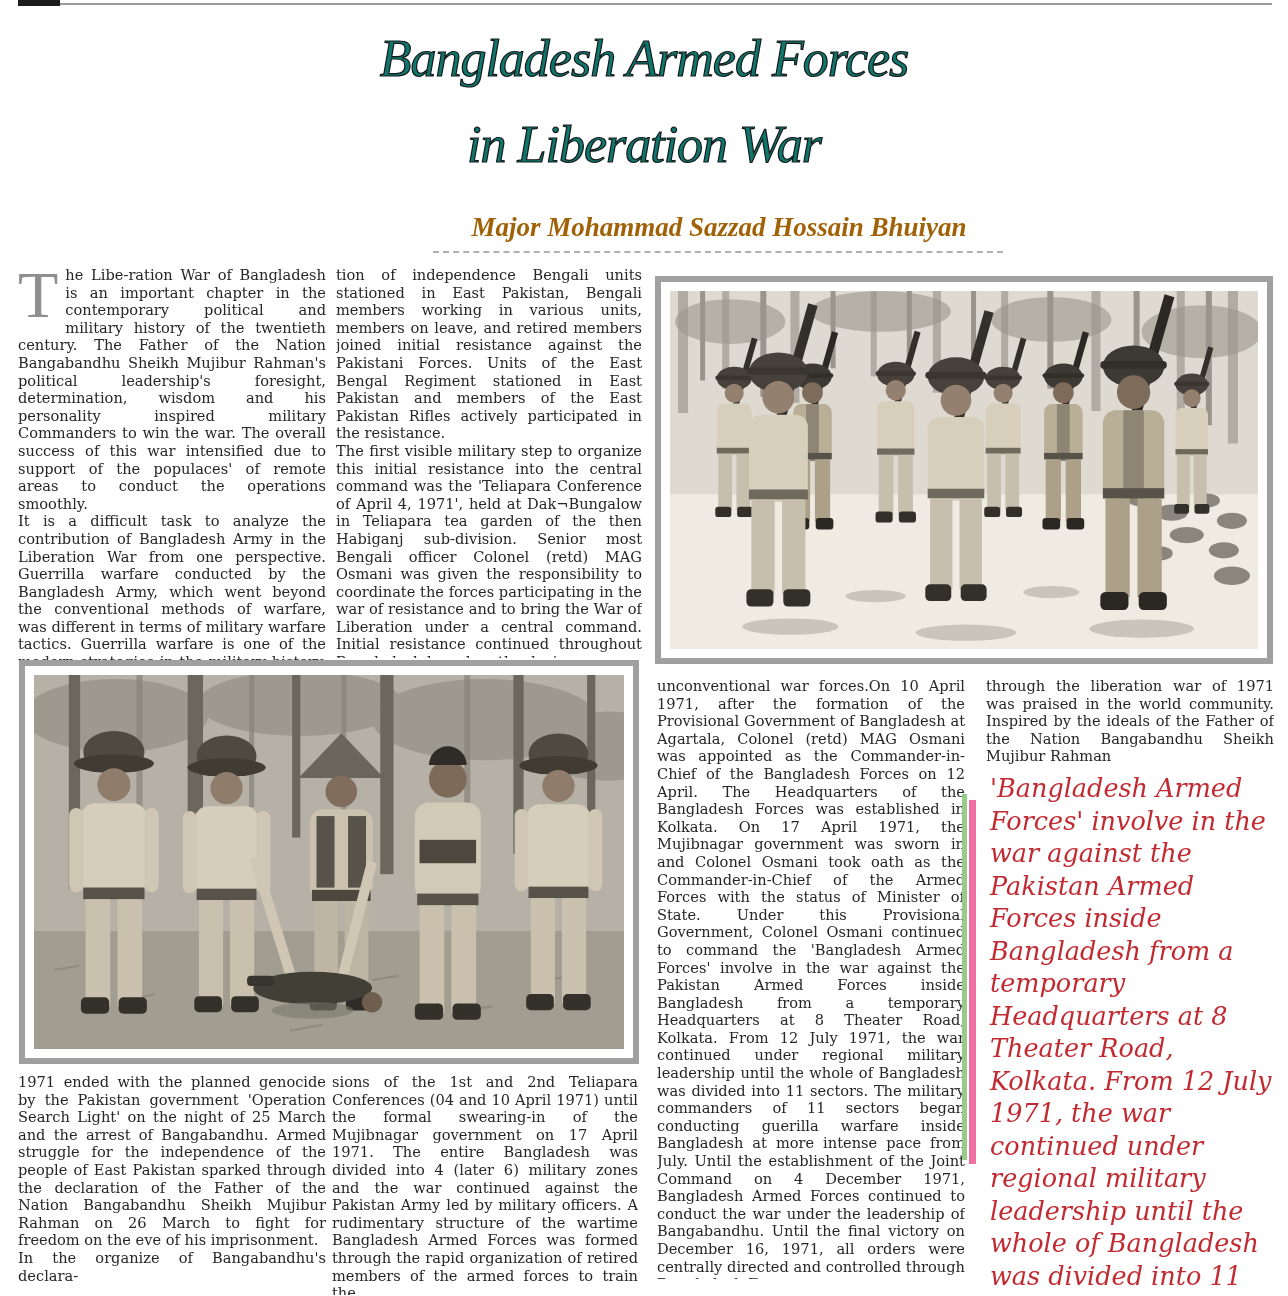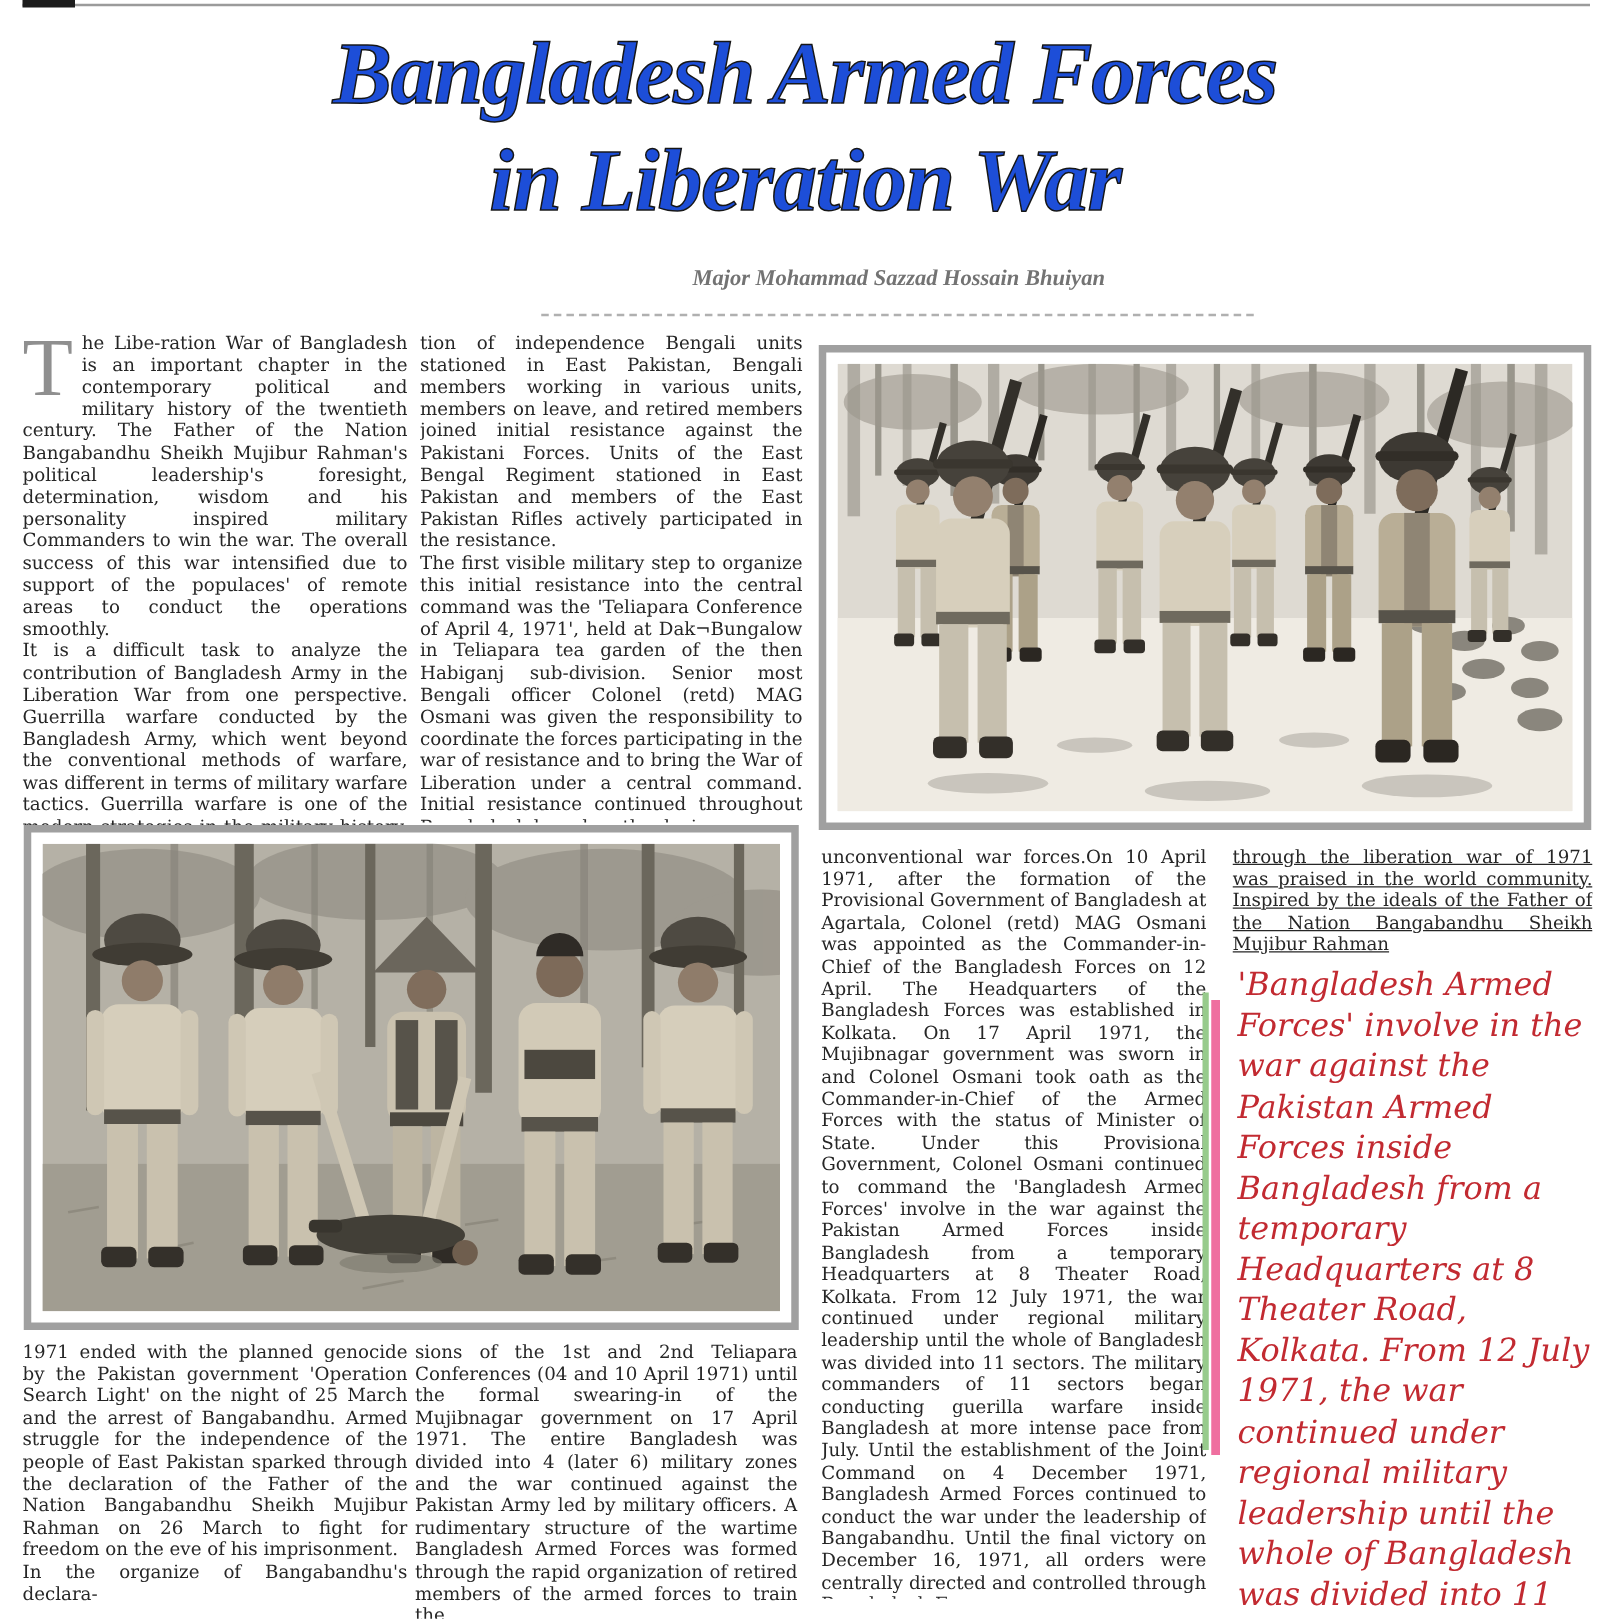--- a/index.html
+++ b/index.html
@@ -3,34 +3,34 @@
 <meta charset="utf-8">
 <style>
   html,body{margin:0;padding:0;background:#ffffff;}
   .page{position:relative;width:1288px;height:1296px;background:#fff;overflow:hidden;
         font-family:"DejaVu Serif",serif;color:#262626;}
   
   .top-rule{position:absolute;left:18px;top:3px;width:1254px;height:2px;background:#9b9b9b;}
   .top-rule-dark{position:absolute;left:18px;top:0;width:42px;height:6px;background:#1c1c1c;}
   
   .title{position:absolute;top:16px;left:0;width:100%;text-align:center;
-         font-family:"Liberation Serif",serif;font-style:italic;font-weight:bold;
-         font-size:71px;line-height:86px;color:#1d4ed8;letter-spacing:-1px;
+         font-family:"Liberation Serif",serif;font-style:italic;font-weight:normal;
+         font-size:52px;line-height:86px;color:#0f766e;letter-spacing:-1px;
          -webkit-text-stroke:1.2px #161616;}
   .byline{position:absolute;top:212px;left:430px;width:578px;text-align:center;
           font-family:"Liberation Serif",serif;font-style:italic;font-weight:bold;
-          font-size:18px;color:#737373;}
+          font-size:27px;color:#a16207;}
   .byline-rule{position:absolute;top:251px;left:433px;width:570px;border-top:2px dashed #b0b0b0;}
   
   .col{position:absolute;text-align:justify;font-size:14.6px;line-height:17.6px;overflow:hidden;}
   .col p{margin:0;}
   #col1-top{left:18px;top:266px;width:308px;height:394px;}
   #col2-top{left:336px;top:266px;width:306px;height:392px;}
   #col3{left:657px;top:677px;width:308px;height:602px;}
-  #col4-top{left:986px;top:677px;width:288px;height:96px;text-decoration:underline;}
+  #col4-top{left:986px;top:677px;width:288px;height:96px;}
   #col1-bottom{left:18px;top:1073px;width:308px;height:222px;}
   #col2-bottom{left:332px;top:1073px;width:306px;height:222px;}
   #col4-bottom{left:986px;top:1188px;width:292px;height:106px;}
   .dropcap{float:left;font-family:"Liberation Serif",serif;font-size:66px;line-height:52px;
            padding:3px 7px 0 0;color:#8f8f8f;}
   
   #pull-quote{position:absolute;left:990px;top:772px;width:292px;
               font-family:"DejaVu Serif",serif;font-style:italic;font-size:25.5px;
               line-height:32.5px;color:#c22a31;text-align:left;}
   .bar-green{position:absolute;left:962px;top:794px;width:5px;height:366px;background:#97cb8c;}

